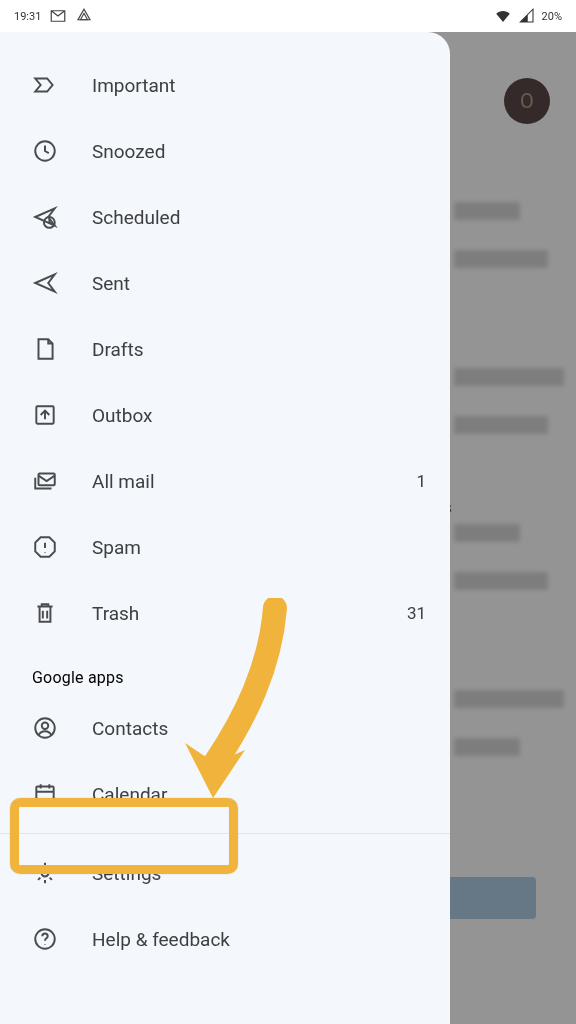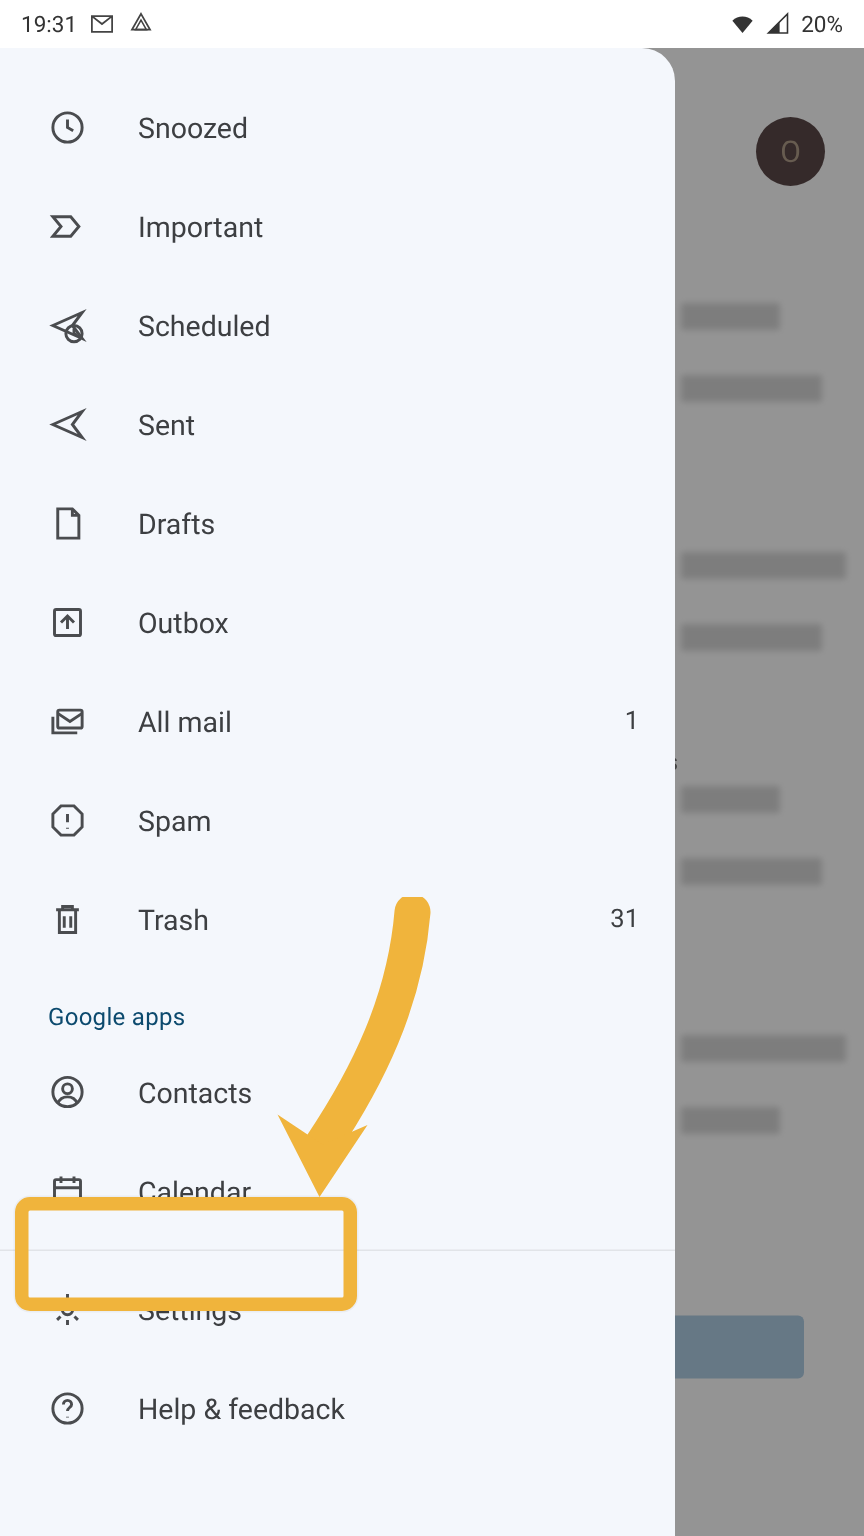--- a/index.html
+++ b/index.html
@@ -3,21 +3,21 @@
 <meta charset="utf-8">
 <style>
   * { box-sizing: border-box; margin: 0; padding: 0; }
   html, body { width: 576px; height: 1024px; font-family: Roboto, Arial, sans-serif; overflow: hidden; }
   body { position: relative; background: #fff; }
 
   
   .status-bar {
     position: absolute; top: 0; left: 0; right: 0; height: 32px;
     display: flex; align-items: center; padding: 0 14px;
-    font-size: 15px; color: #333; z-index: 50; background: #fff;
+    font-size: 11px; color: #333; z-index: 50; background: #fff;
   }
   .status-left { display: flex; align-items: center; gap: 8px; }
   .status-right { margin-left: auto; display: flex; align-items: center; gap: 6px; }
   .status-icon { width: 18px; height: 18px; display: inline-flex; align-items: center; justify-content: center; }
   .status-icon svg { width: 18px; height: 18px; }
 
   
   .mail-bg {
     position: absolute; top: 32px; left: 0; right: 0; bottom: 0;
     background: #fff;
@@ -68,21 +68,21 @@
     color:#3d3f42; font-size: 19px;
     position:relative;
   }
   .nav-item .icon-slot { width: 60px; display:flex; }
   .nav-item .icon-slot svg { width: 26px; height: 26px; stroke:#4a4c4f; stroke-width:1.8; fill:none; }
   .nav-item .label { flex:1; }
   .nav-item .count { font-size: 17px; color:#3d3f42; padding-right: 6px;}
 
   .section-header {
     padding: 22px 0 8px 32px;
-    font-size: 16px; color:#0c4a6e; letter-spacing:.2px;
+    font-size: 16px; color:#000000; letter-spacing:.2px;
   }
 
   .divider { height:1px; background:#e1e4e8; margin: 6px 0; }
 
   
   .highlight-box {
     position:absolute; z-index:30;
     left: 10px; top: 798px; width: 228px; height: 76px;
     border: 9px solid #f0b43c; border-radius: 10px;
     box-shadow: 0 0 0 1px rgba(0,0,0,0.04);
@@ -167,34 +167,34 @@
   <div class="drawer-scroll">
 
     <div class="nav-item" style="height:30px; align-items:flex-start; overflow:hidden;">
       
       
     </div>
 
     <div class="nav-item">
       <span class="icon-slot">
         <svg viewBox="0 0 24 24">
+            <path d="M3 6h11l5 6-5 6H3l5-6z"></path>
+          </svg>
+      </span>
+      <span class="label">Important</span>
+    </div>
+
+    <div class="nav-item">
+      <span class="icon-slot">
+        <svg viewBox="0 0 24 24">
             <circle cx="12" cy="12" r="9"></circle>
             <path d="M12 7v5l3.5 2"></path>
           </svg>
       </span>
       <span class="label">Snoozed</span>
-    </div>
-
-    <div class="nav-item">
-      <span class="icon-slot">
-        <svg viewBox="0 0 24 24">
-            <path d="M3 6h11l5 6-5 6H3l5-6z"></path>
-          </svg>
-      </span>
-      <span class="label">Important</span>
     </div>
 
     <div class="nav-item">
       <span class="icon-slot">
         <svg viewBox="0 0 24 24">
             <path d="M3 12l18-8-6 8 6 8z"></path>
             <circle cx="16" cy="17" r="5"></circle>
             <path d="M16 14v3l2 1"></path>
           </svg>
       </span>

